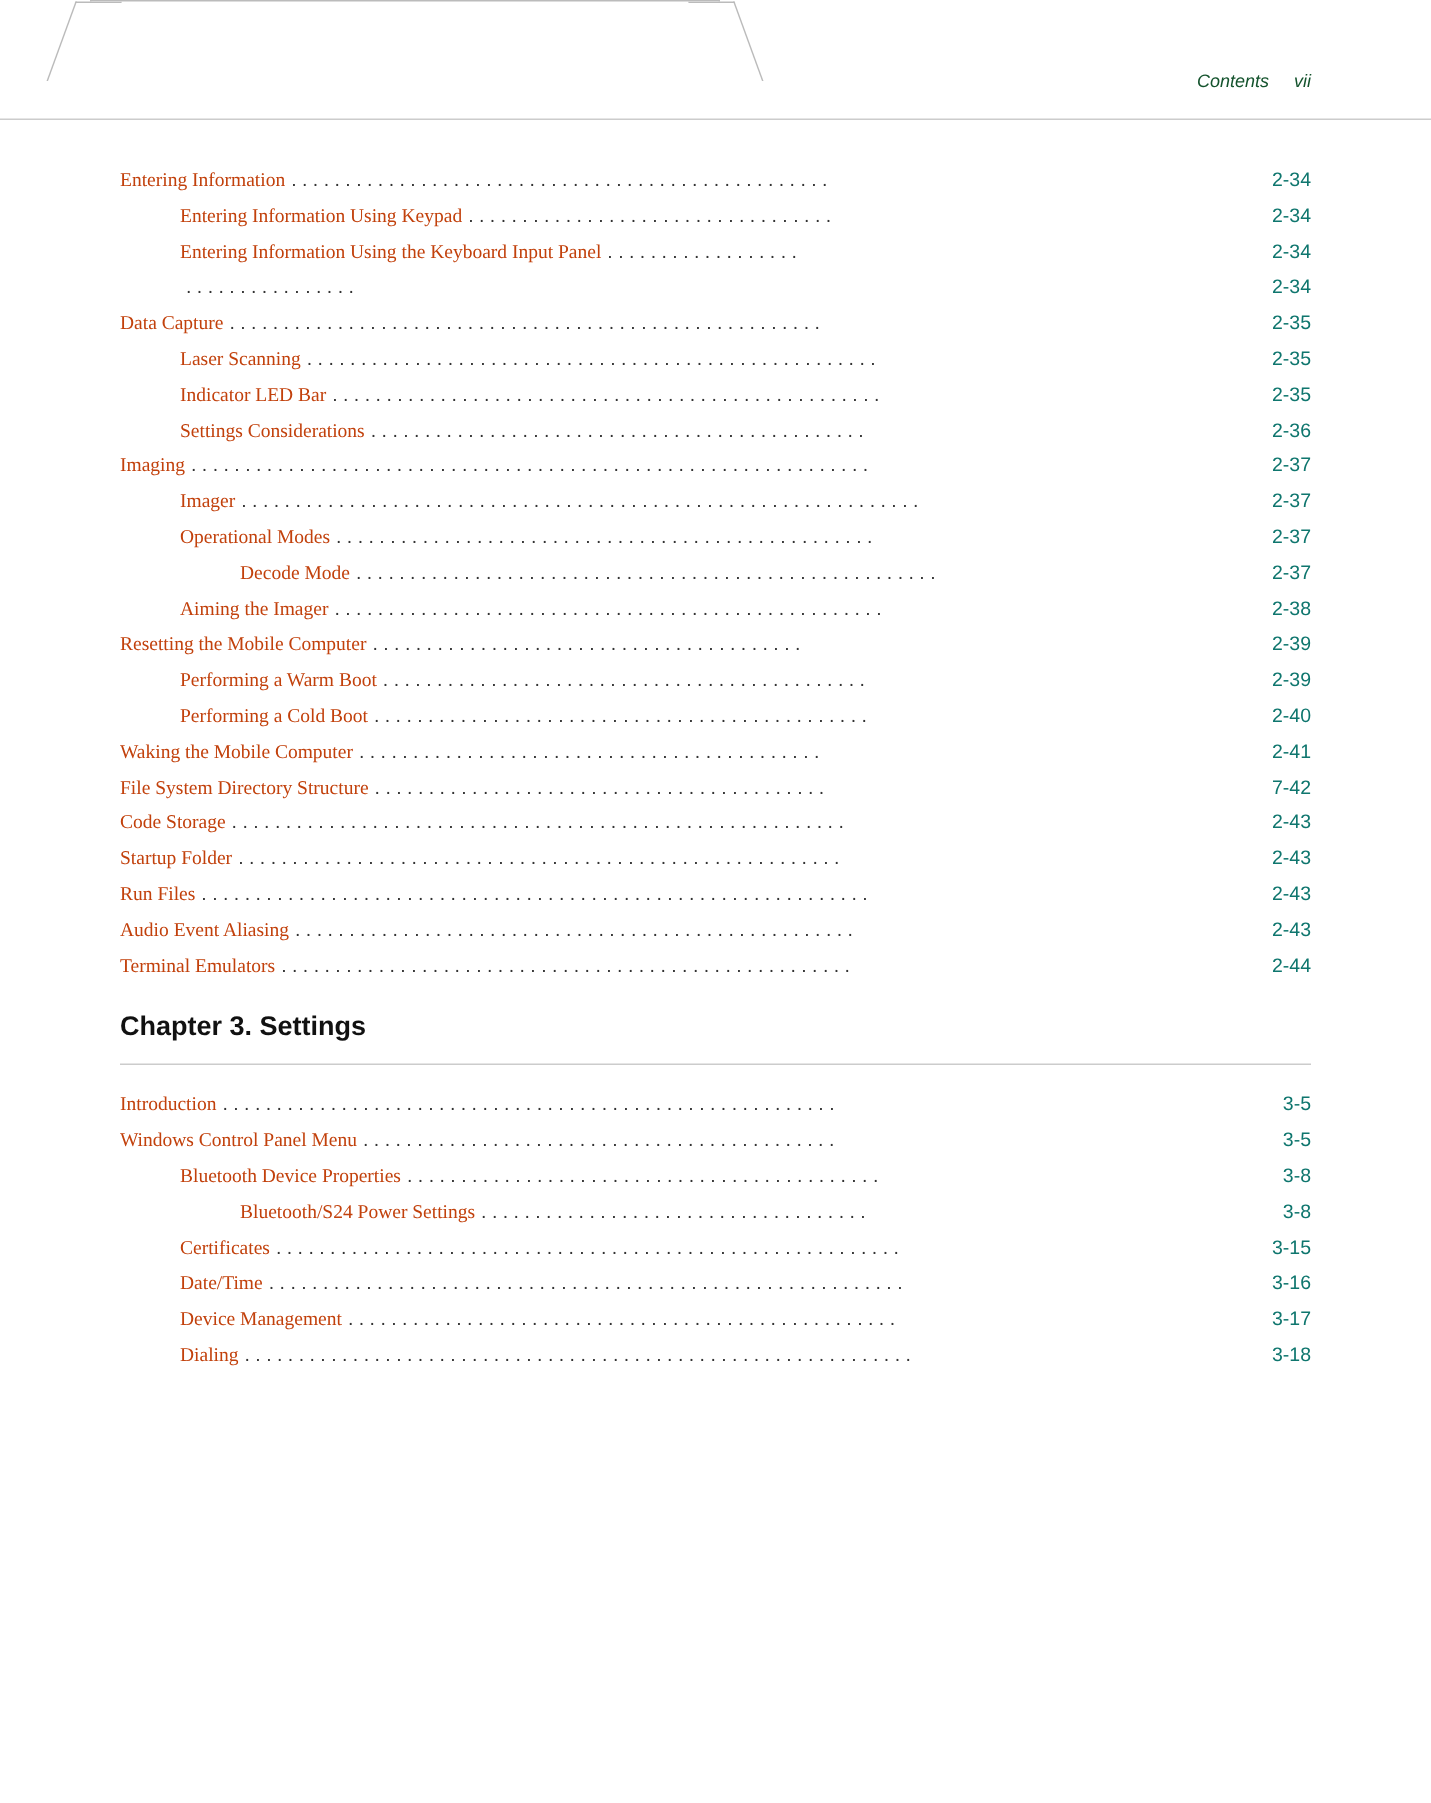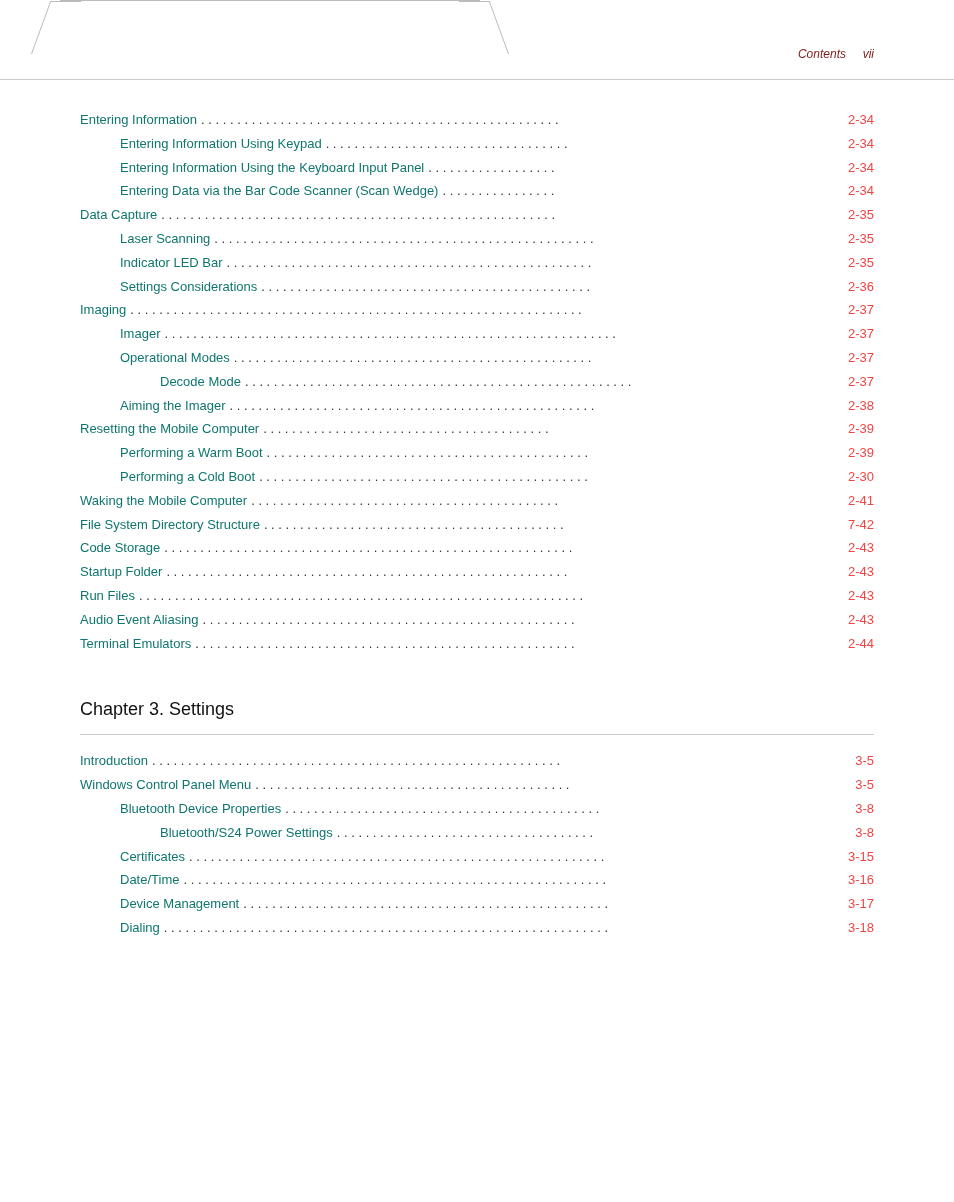--- a/index.html
+++ b/index.html
@@ -60,21 +60,21 @@
       background: #ffffff;
       transform: skewX(20deg);
       transform-origin: bottom left;
     }
 
     .header-page-info {
       position: absolute;
       right: 80px;
       bottom: 18px;
       font-size: 12px;
-      color: #7f1d1d;
+      color: #14532d;
       font-style: italic;
     }
 
     .header-page-info span {
       font-weight: normal;
     }
 
     
     .content {
       padding: 20px 80px 40px 80px;
@@ -92,51 +92,52 @@
     .toc-entry.indent-1 {
       padding-left: 40px;
     }
 
     .toc-entry.indent-2 {
       padding-left: 80px;
       justify-content: space-between;
     }
 
     .toc-link {
-      color: #0f766e;
+      color: #c2410c;
       text-decoration: none;
       white-space: nowrap;
       flex-shrink: 0;
+      font-family: Liberation Serif, serif;
     }
 
     .toc-dots {
       flex: 1;
       color: #333333;
       overflow: hidden;
       margin: 0 4px;
       font-size: 13px;
       white-space: nowrap;
       min-width: 10px;
     }
 
     .toc-page {
-      color: #ef4444;
+      color: #0f766e;
       text-decoration: none;
       white-space: nowrap;
       flex-shrink: 0;
       min-width: 40px;
       text-align: right;
     }
 
     
     .chapter-heading {
       font-size: 18px;
-      font-weight: normal;
+      font-weight: bold;
       color: #111111;
-      margin-top: 45px;
+      margin-top: 20px;
       margin-bottom: 14px;
     }
 
     
     .section-divider {
       border: none;
       border-top: 1px solid #cccccc;
       margin-bottom: 16px;
     }
   </style>
@@ -164,21 +165,20 @@
         <a class="toc-link" href="#">Entering Information Using Keypad</a>
         <span class="toc-dots">. . . . . . . . . . . . . . . . . . . . . . . . . . . . . . . . . .</span>
         <a class="toc-page" href="#">2-34</a>
       </div>
       <div class="toc-entry indent-1">
         <a class="toc-link" href="#">Entering Information Using the Keyboard Input Panel</a>
         <span class="toc-dots">. . . . . . . . . . . . . . . . . .</span>
         <a class="toc-page" href="#">2-34</a>
       </div>
       <div class="toc-entry indent-1">
-        <a class="toc-link" href="#">Entering Data via the Bar Code Scanner (Scan Wedge)</a>
         <span class="toc-dots">. . . . . . . . . . . . . . . .</span>
         <a class="toc-page" href="#">2-34</a>
       </div>
       <div class="toc-entry">
         <a class="toc-link" href="#">Data Capture</a>
         <span class="toc-dots">. . . . . . . . . . . . . . . . . . . . . . . . . . . . . . . . . . . . . . . . . . . . . . . . . . . . . . .</span>
         <a class="toc-page" href="#">2-35</a>
       </div>
       <div class="toc-entry indent-1">
         <a class="toc-link" href="#">Laser Scanning</a>
@@ -226,21 +226,21 @@
         <a class="toc-page" href="#">2-39</a>
       </div>
       <div class="toc-entry indent-1">
         <a class="toc-link" href="#">Performing a Warm Boot</a>
         <span class="toc-dots">. . . . . . . . . . . . . . . . . . . . . . . . . . . . . . . . . . . . . . . . . . . . .</span>
         <a class="toc-page" href="#">2-39</a>
       </div>
       <div class="toc-entry indent-1">
         <a class="toc-link" href="#">Performing a Cold Boot</a>
         <span class="toc-dots">. . . . . . . . . . . . . . . . . . . . . . . . . . . . . . . . . . . . . . . . . . . . . .</span>
-        <a class="toc-page" href="#">2-30</a>
+        <a class="toc-page" href="#">2-40</a>
       </div>
       <div class="toc-entry">
         <a class="toc-link" href="#">Waking the Mobile Computer</a>
         <span class="toc-dots">. . . . . . . . . . . . . . . . . . . . . . . . . . . . . . . . . . . . . . . . . . .</span>
         <a class="toc-page" href="#">2-41</a>
       </div>
       <div class="toc-entry">
         <a class="toc-link" href="#">File System Directory Structure</a>
         <span class="toc-dots">. . . . . . . . . . . . . . . . . . . . . . . . . . . . . . . . . . . . . . . . . .</span>
         <a class="toc-page" href="#">7-42</a>

